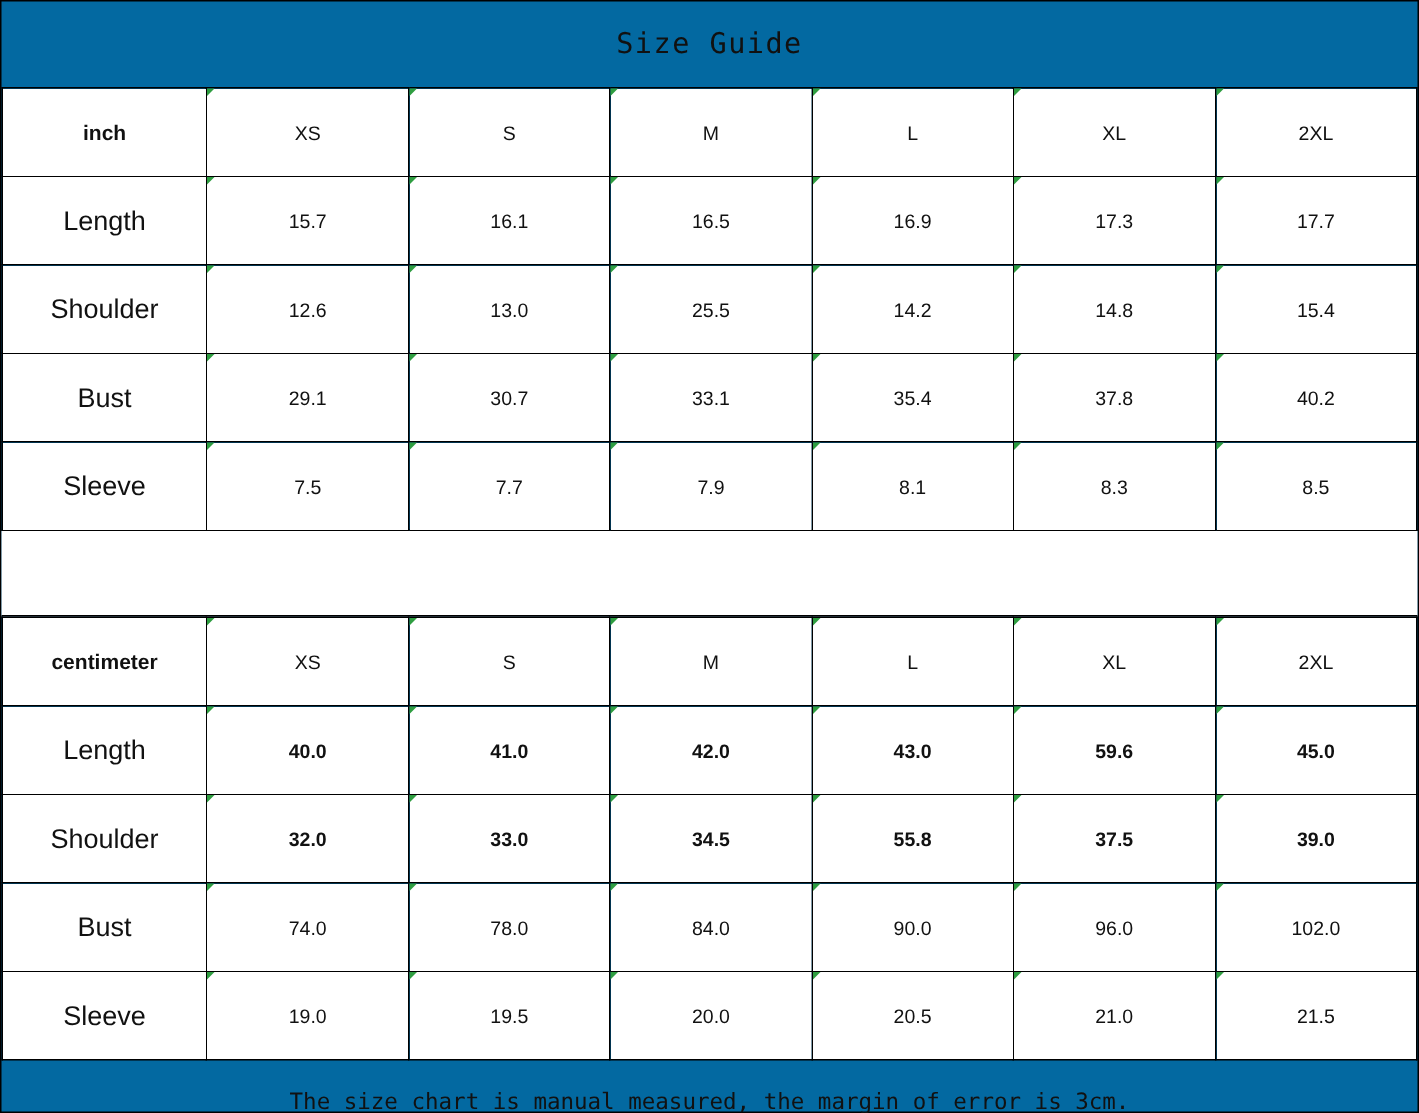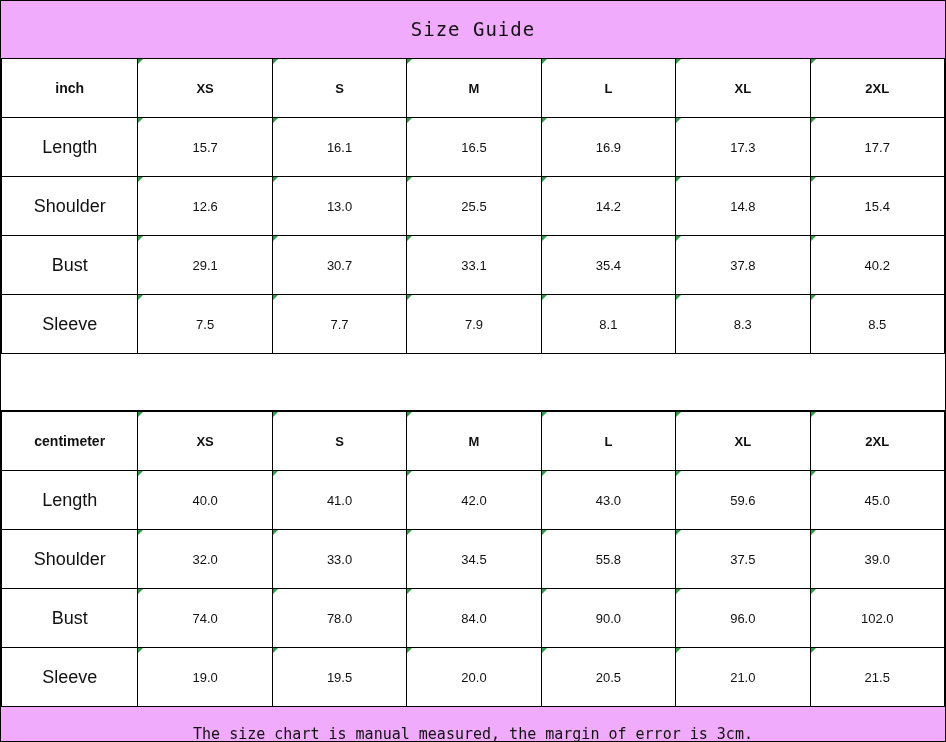--- a/index.html
+++ b/index.html
@@ -13,21 +13,21 @@
     font-family: "Liberation Sans", sans-serif;
     color: #111111;
     overflow: hidden;
   }
   .page {
     position: relative;
     width: 946px;
     height: 742px;
     box-sizing: border-box;
     border: 1px solid #000000;
-    background: #f0abfc;
+    background: #0369a1;
   }
   .title {
     height: 57px;
     line-height: 57px;
     text-align: center;
     font-family: "DejaVu Sans Mono", monospace;
     font-size: 19px;
     letter-spacing: 1px;
     color: #111111;
   }
@@ -44,21 +44,21 @@
     vertical-align: middle;
     font-size: 13px;
     position: relative;
     background: #ffffff;
   }
   table.size-table td.rowhead {
     font-weight: normal;
     font-size: 18px;
   }
   table.size-table td.colhead {
-    font-weight: bold;
+    font-weight: normal;
     font-size: 13px;
   }
   table.size-table td.unit {
     font-weight: bold;
     font-size: 14px;
   }
   
   table.size-table col.first { width: 136px; }
   table.size-table col.rest  { width: 134px; }
 
@@ -79,21 +79,21 @@
     background: #ffffff;
   }
   .footnote {
     height: 55px;
     line-height: 55px;
     text-align: center;
     font-family: "DejaVu Sans Mono", monospace;
     font-size: 15px;
     color: #111111;
   }
-  .bold-val { font-weight: normal; }
+  .bold-val { font-weight: bold; }
 </style>
 </head>
 <body>
 
 <div class="page">
 
   <div class="title">Size Guide</div>
 
   <table class="size-table">
     <colgroup>

